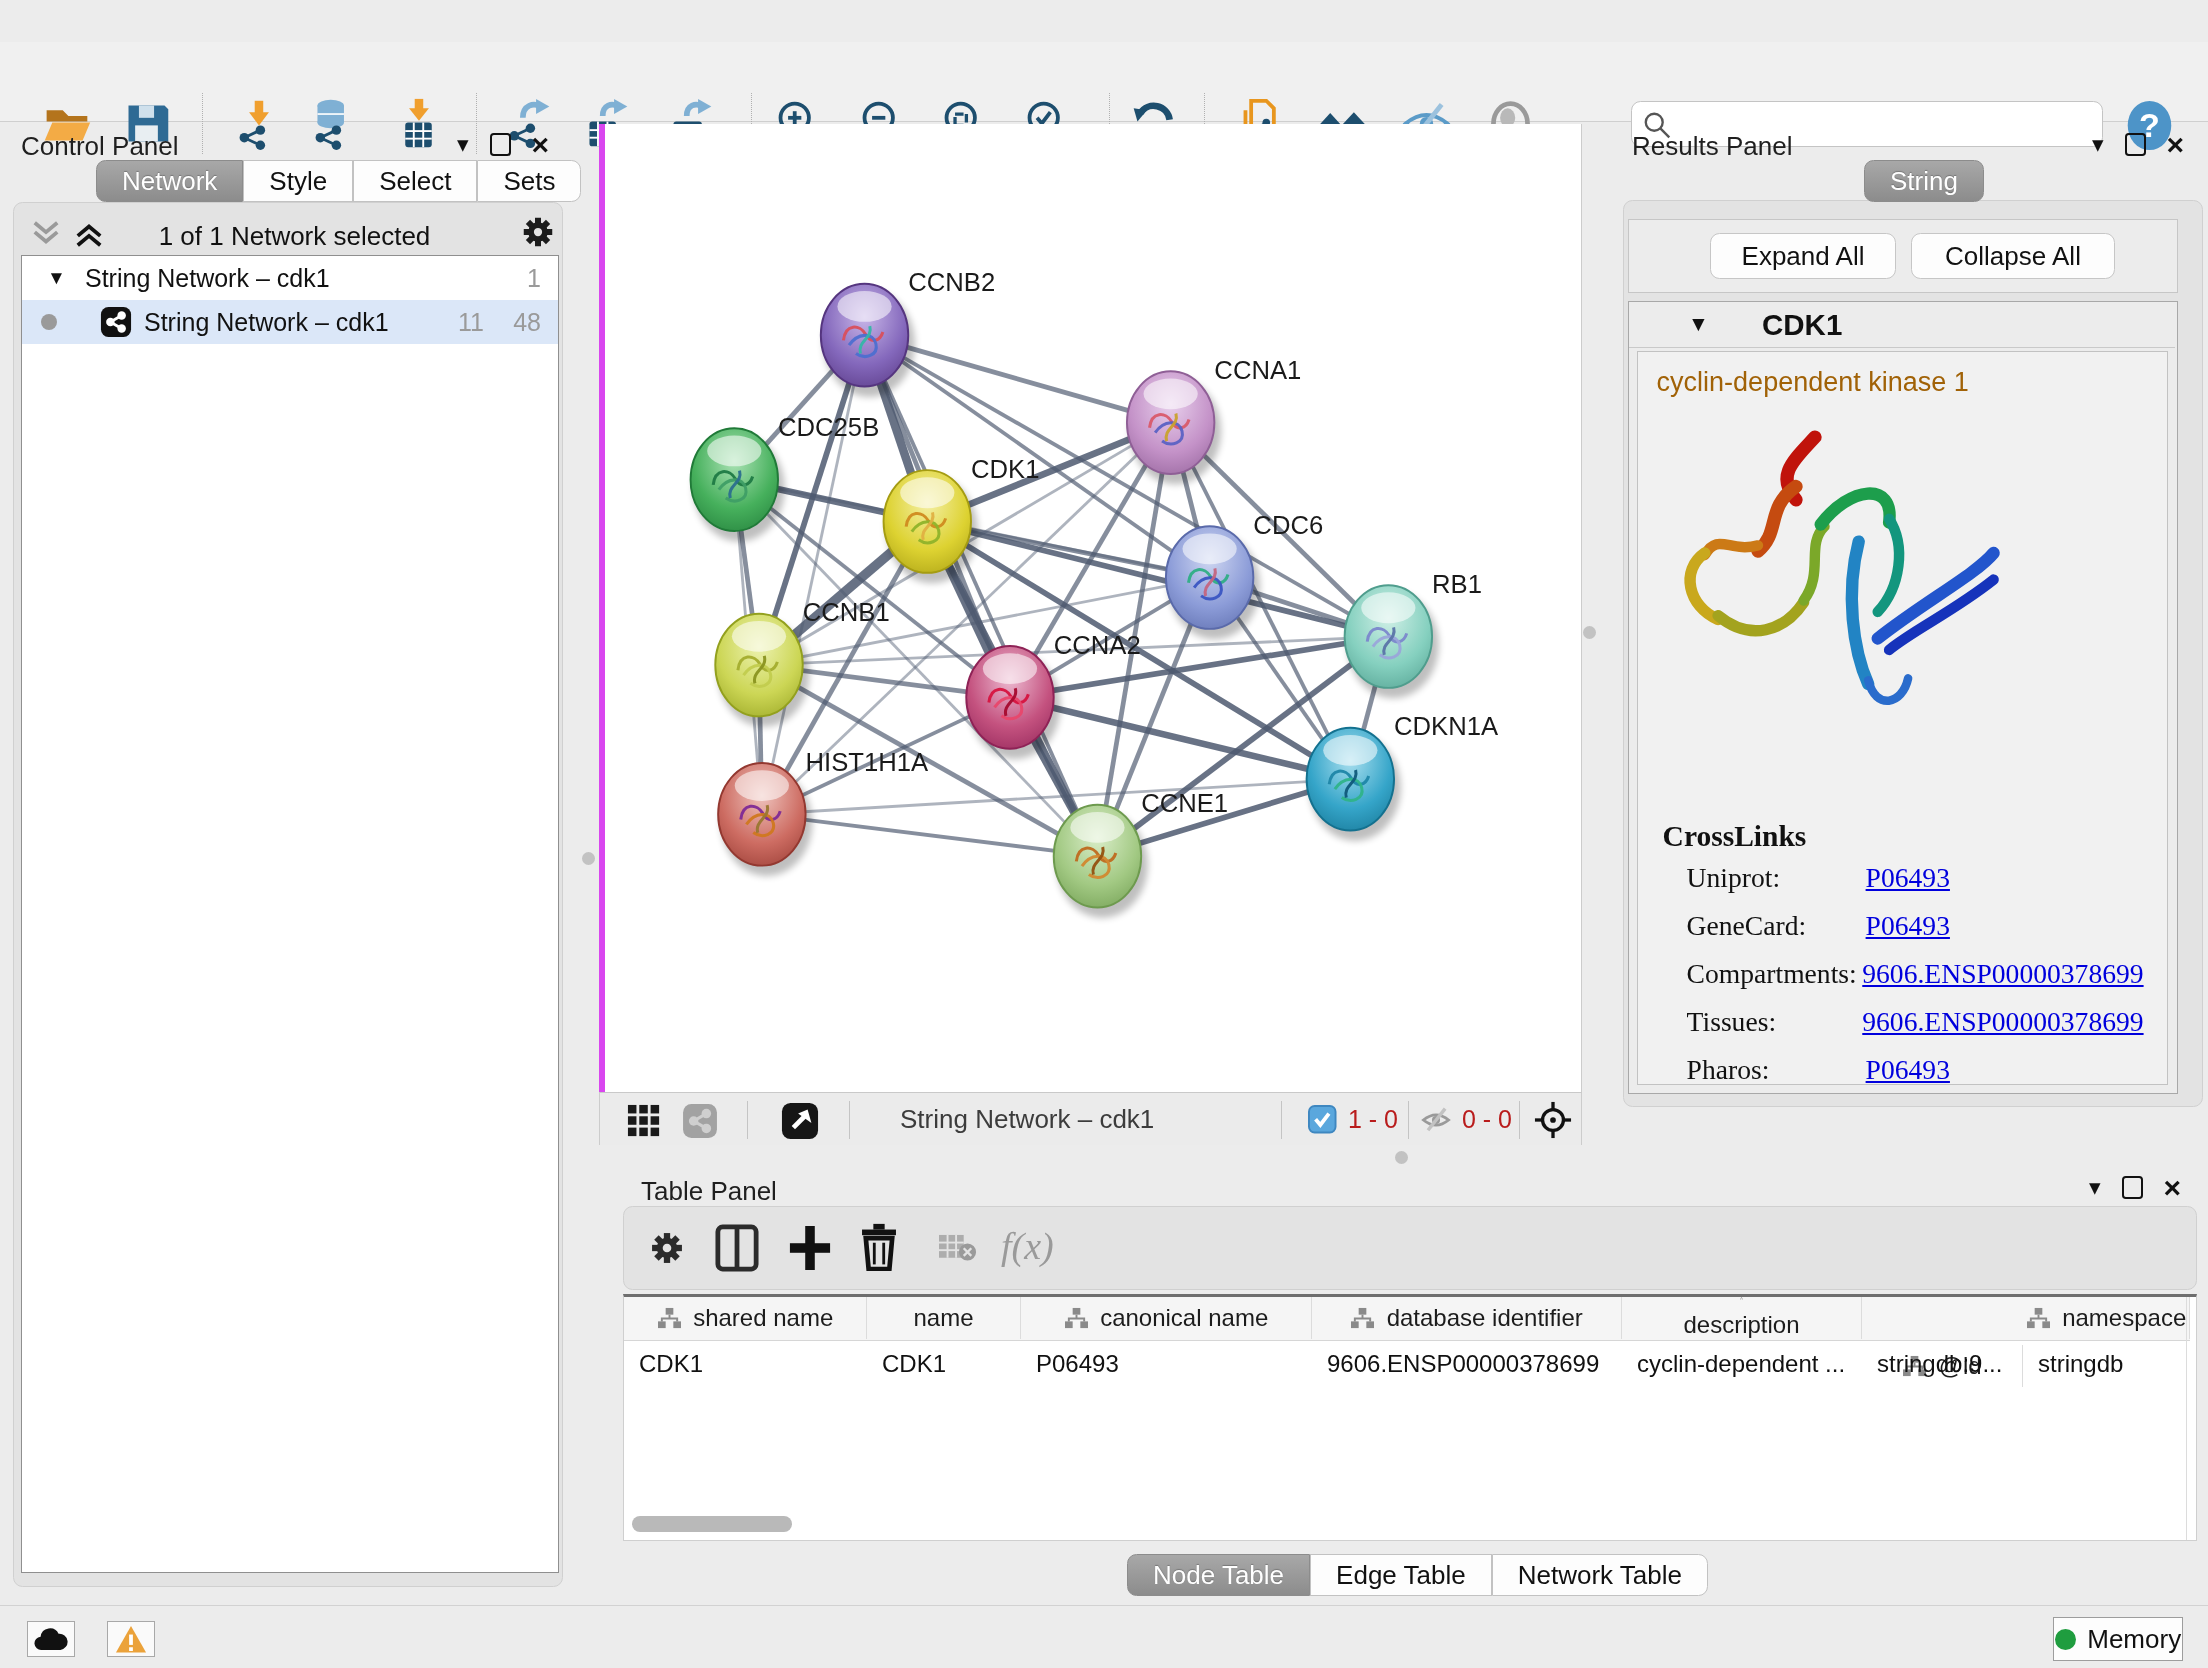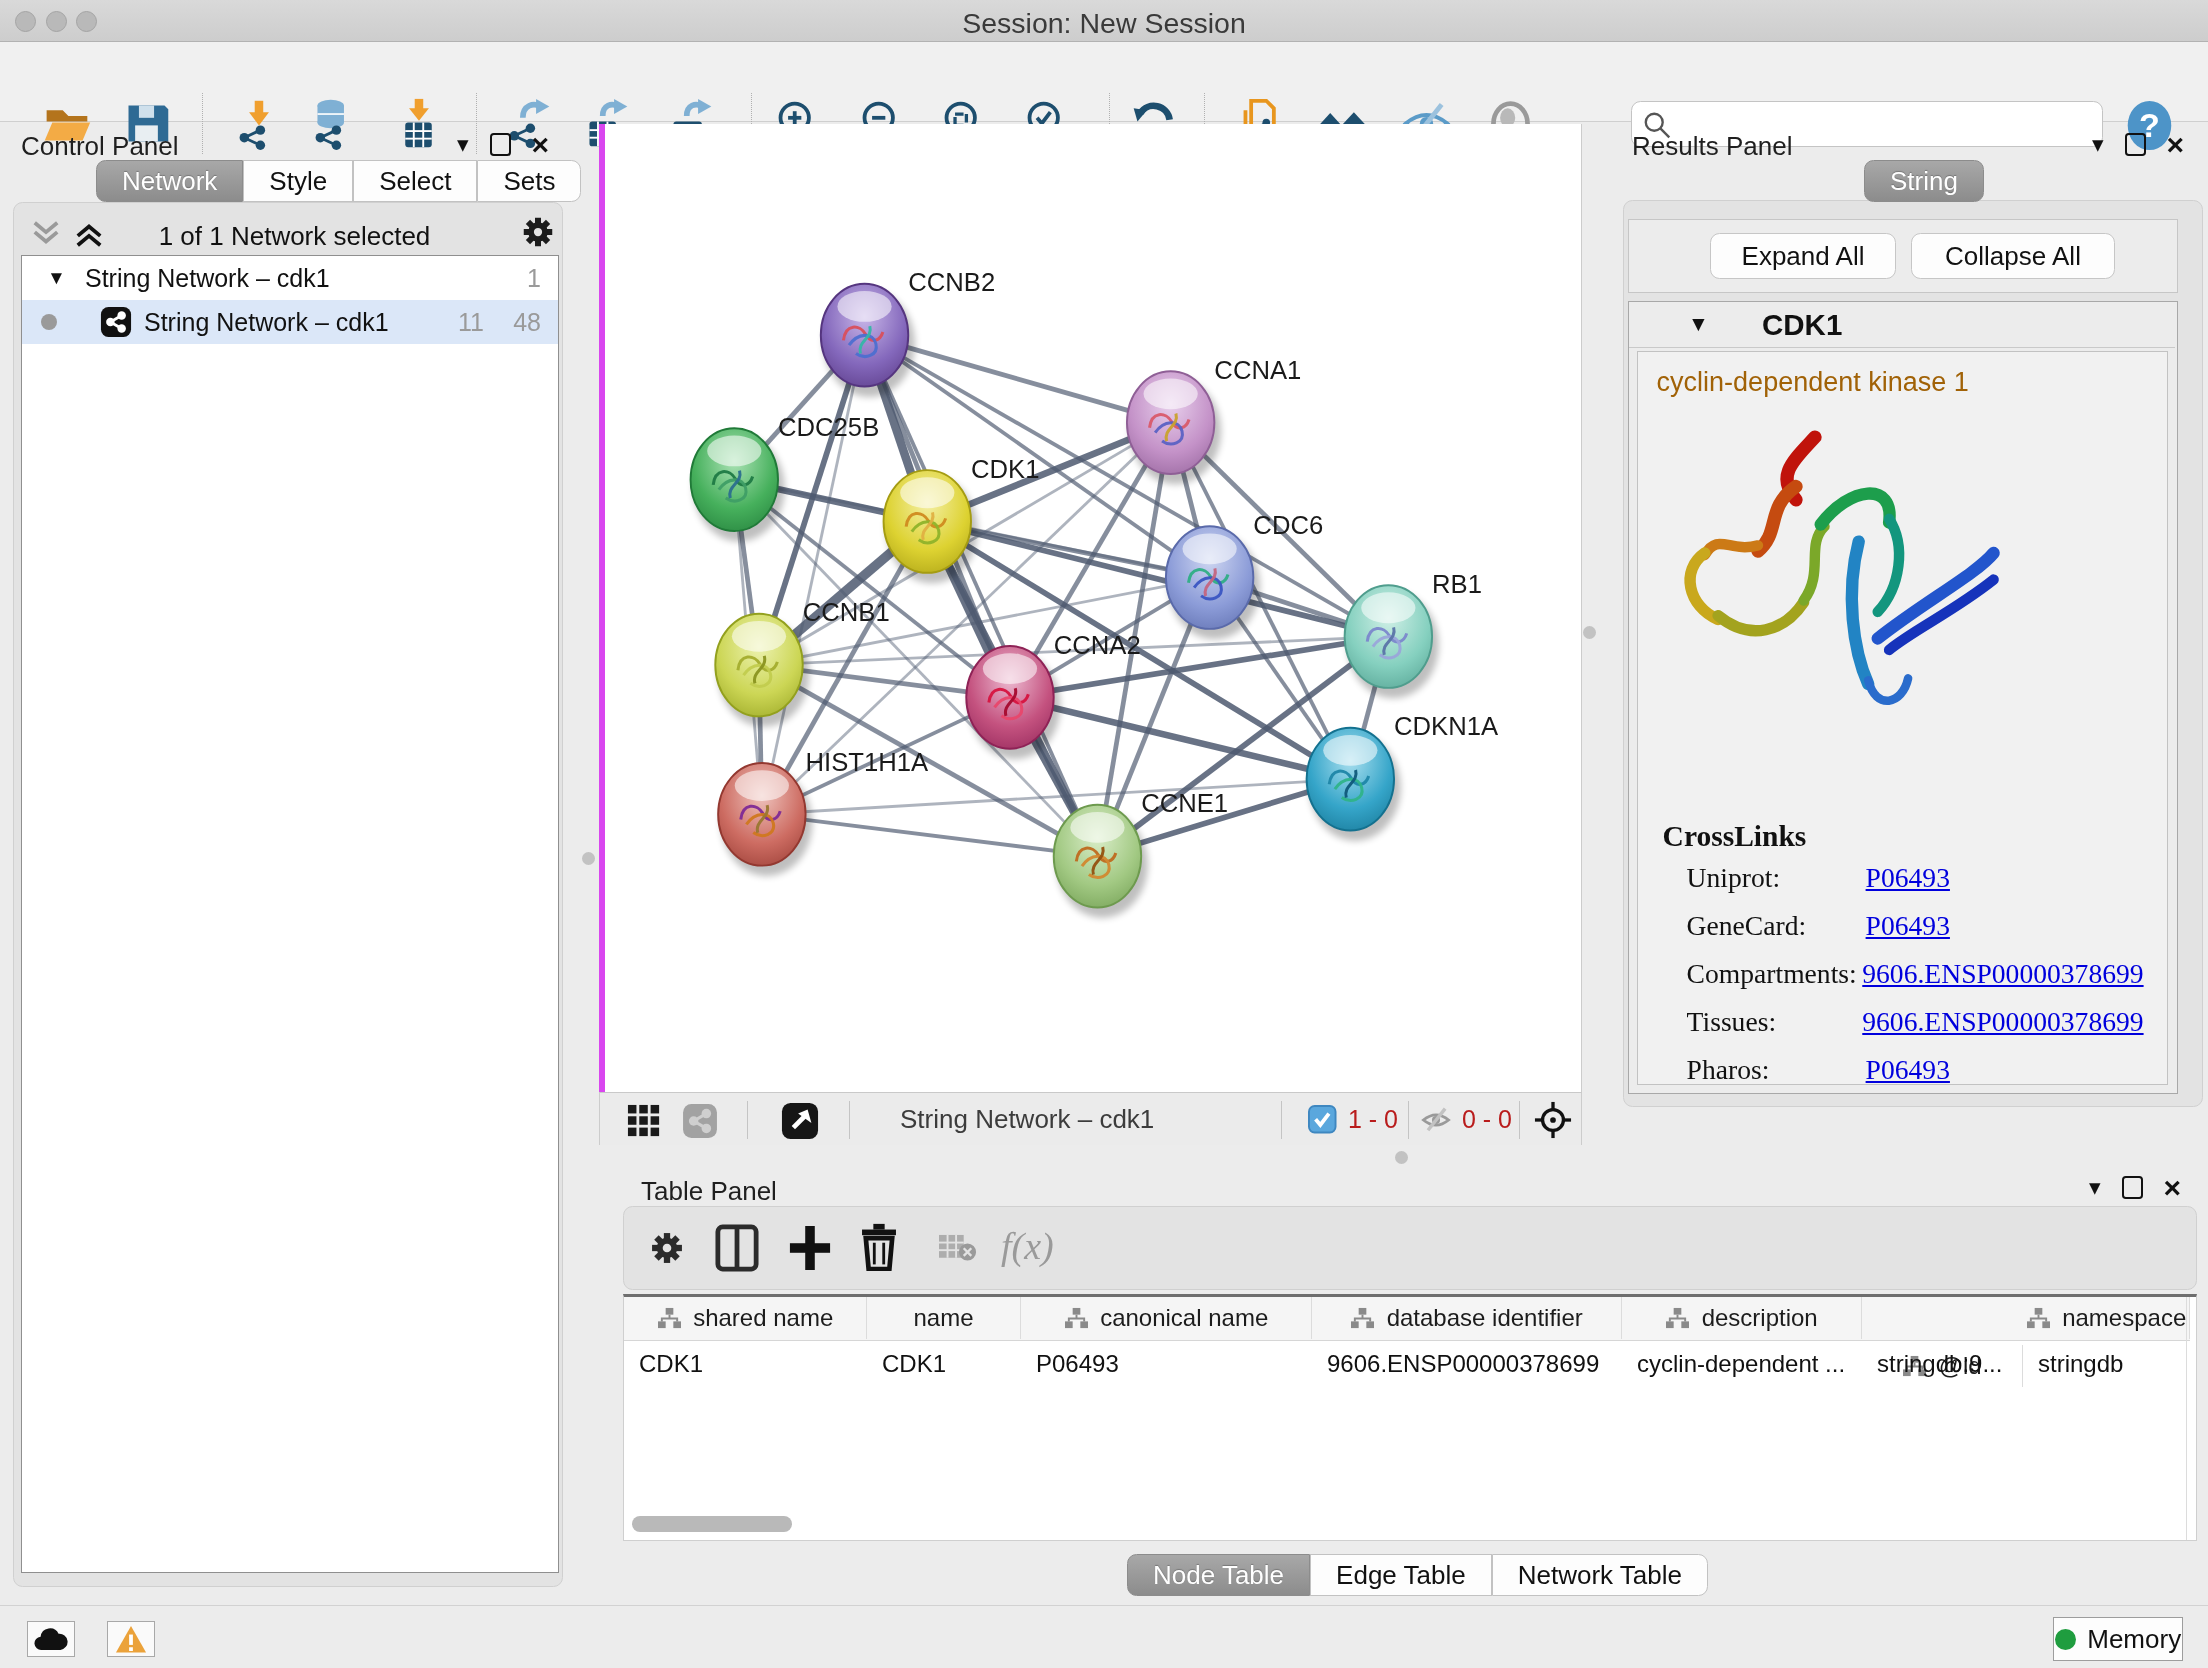--- a/index.html
+++ b/index.html
@@ -110,26 +110,20 @@
   .split-dot { position:absolute; width:13.3px; height:13.3px; border-radius:50%; background:#c2c2c2; }
 
   .chev { stroke:#111; stroke-width:4; fill:none; }
   .chev.gray { stroke:#9a9a9a; }
 </style>
 </head>
 <body>
 
 <div class="app">
 
-  <div class="titlebar">
-    <div class="traffic" style="left:15px"></div>
-    <div class="traffic" style="left:46px"></div>
-    <div class="traffic" style="left:76px"></div>
-    <div class="title-text">Session: New Session</div>
-  </div>
 
   <div class="toolbar">
     <svg class="tb-icon" style="left:40px" viewBox="0 0 56 56">
       <path d="M7 14 h17 l6 6 h20 v6 H7 z" fill="#b4741c"></path>
       <path d="M13 27 h40 l-8 19 H5 z" fill="#f3ab45"></path>
     </svg>
     <svg class="tb-icon" style="left:120px" viewBox="0 0 56 56">
       <path d="M9 9 h38 l4 4 v34 h-42 z" fill="#2e6a94"></path>
       <rect x="20" y="9" width="16" height="13" fill="#cfe0ec"></rect>
       <rect x="16" y="30" width="24" height="17" fill="#e8eef2"></rect>
@@ -781,21 +775,21 @@
             <svg width="25" height="23" viewBox="0 0 26 24">
               <g fill="#8a8a8a">
                 <rect x="9" y="1" width="8" height="7"></rect>
                 <rect x="1" y="15" width="8" height="7"></rect>
                 <rect x="17" y="15" width="8" height="7"></rect>
               </g>
               <path d="M13 8 v4 M5 15 v-3 h16 v3" stroke="#8a8a8a" stroke-width="2" fill="none"></path>
             </svg>
             <span>database identifier</span>
           </div>
-          <div class="tp-hcell" style="width: 240px;">
+          <div class="tp-hcell" style="width: 240px; flex-direction: column;">
             <svg width="25" height="23" viewBox="0 0 26 24">
               <g fill="#8a8a8a">
                 <rect x="9" y="1" width="8" height="7"></rect>
                 <rect x="1" y="15" width="8" height="7"></rect>
                 <rect x="17" y="15" width="8" height="7"></rect>
               </g>
               <path d="M13 8 v4 M5 15 v-3 h16 v3" stroke="#8a8a8a" stroke-width="2" fill="none"></path>
             </svg>
             <span>description</span>
           </div>

